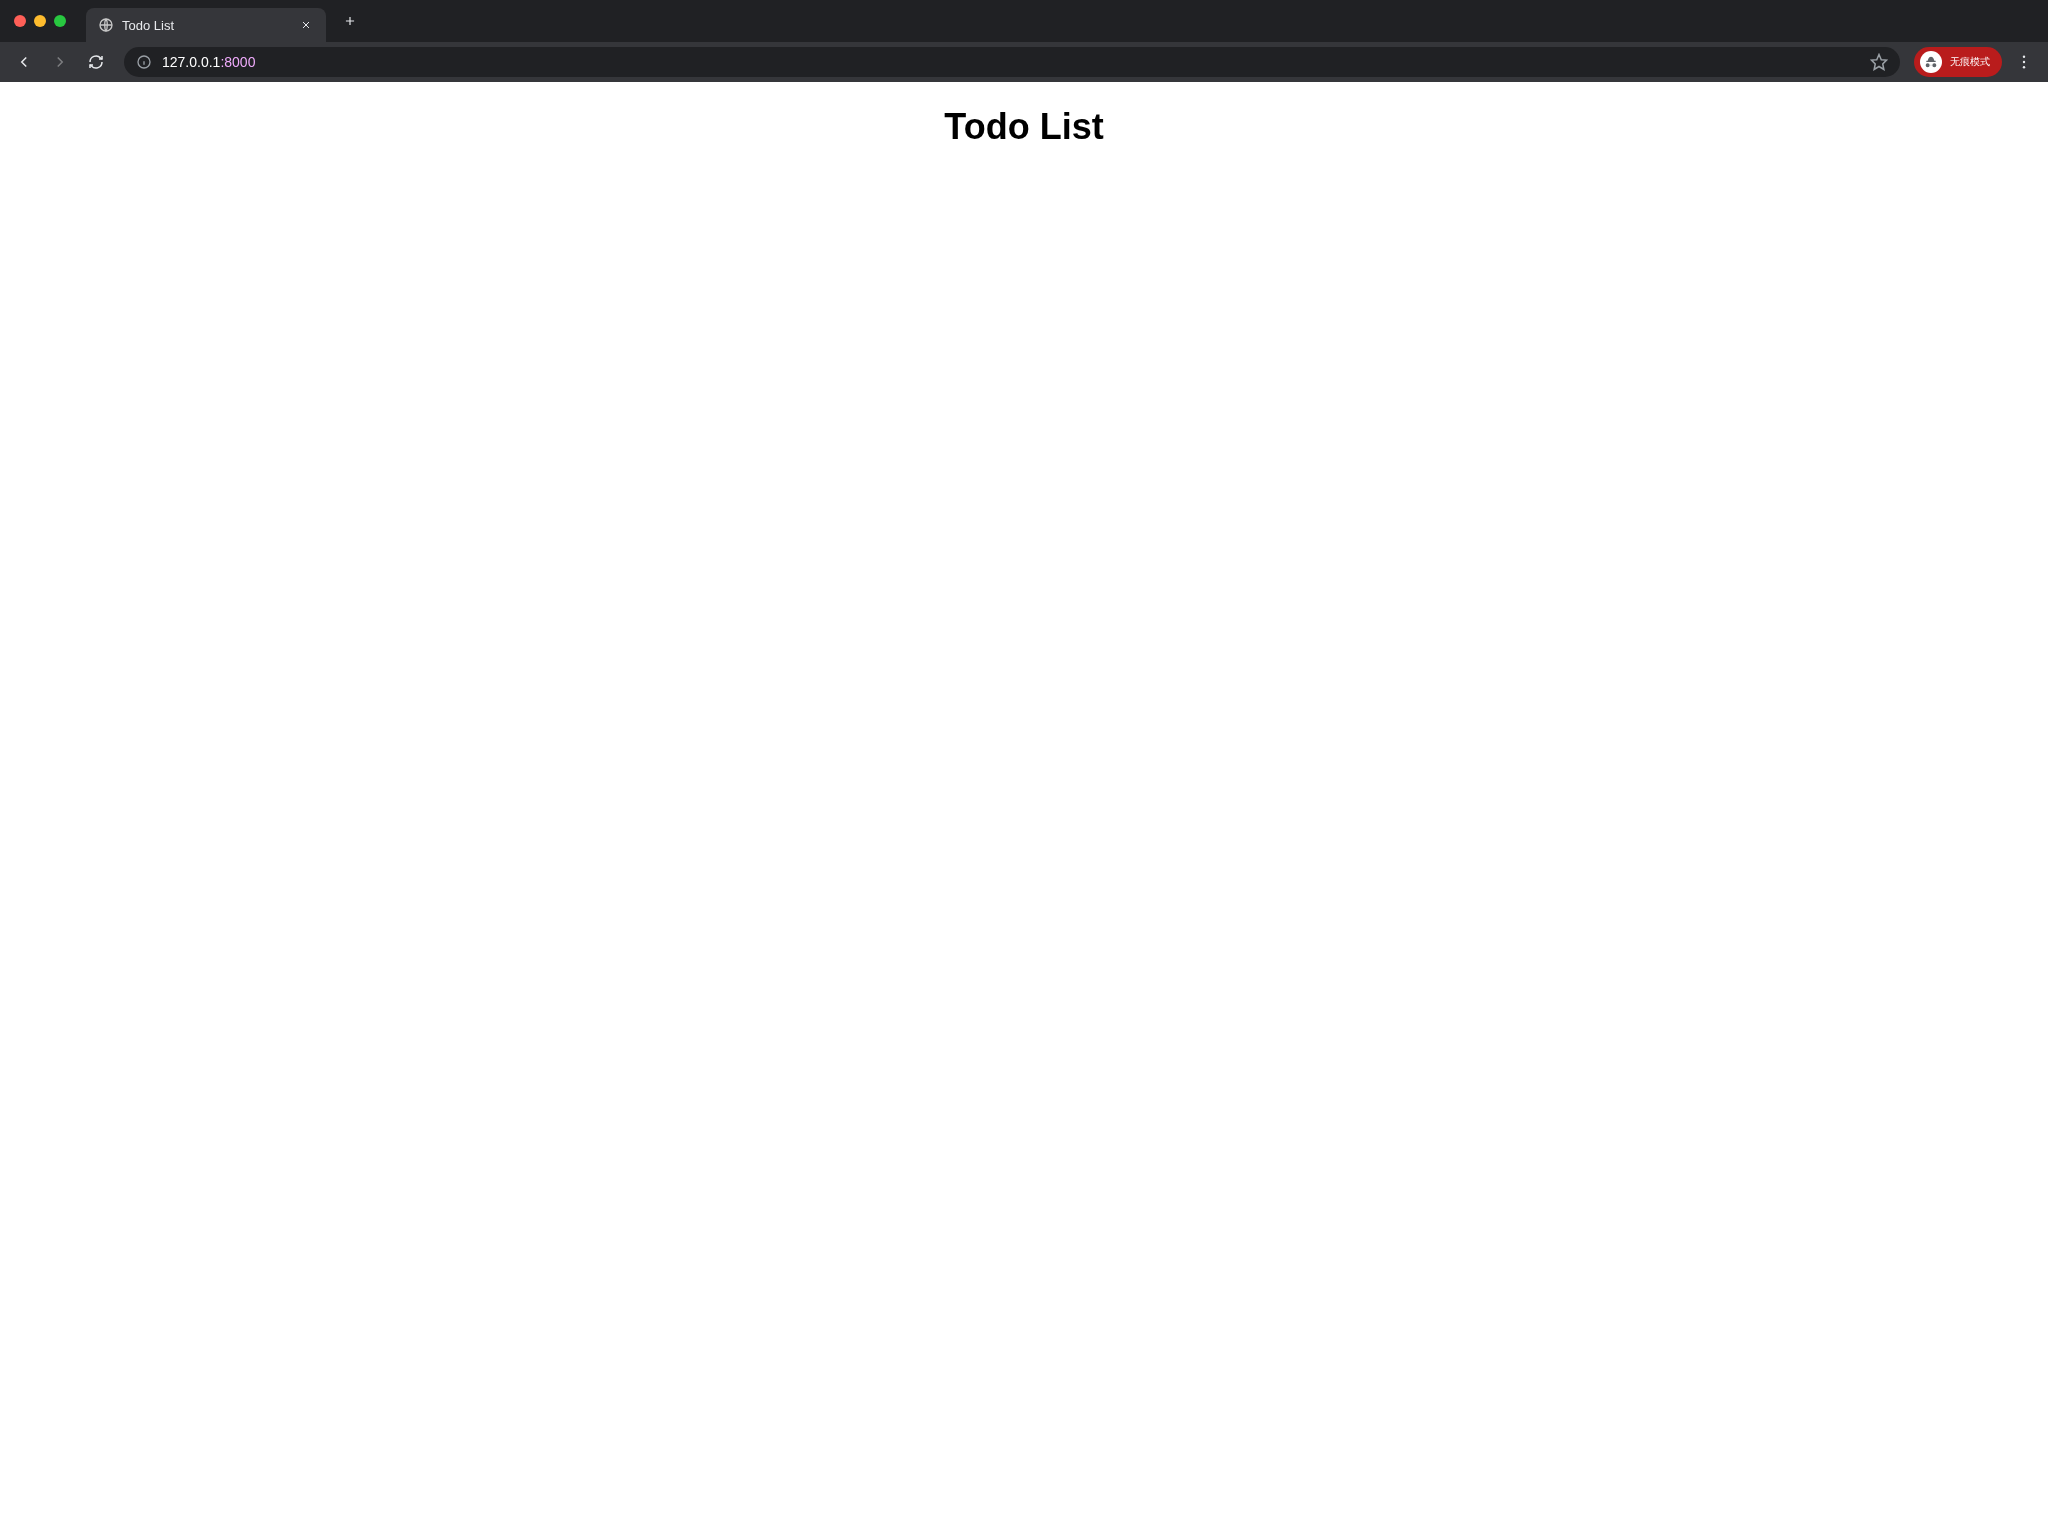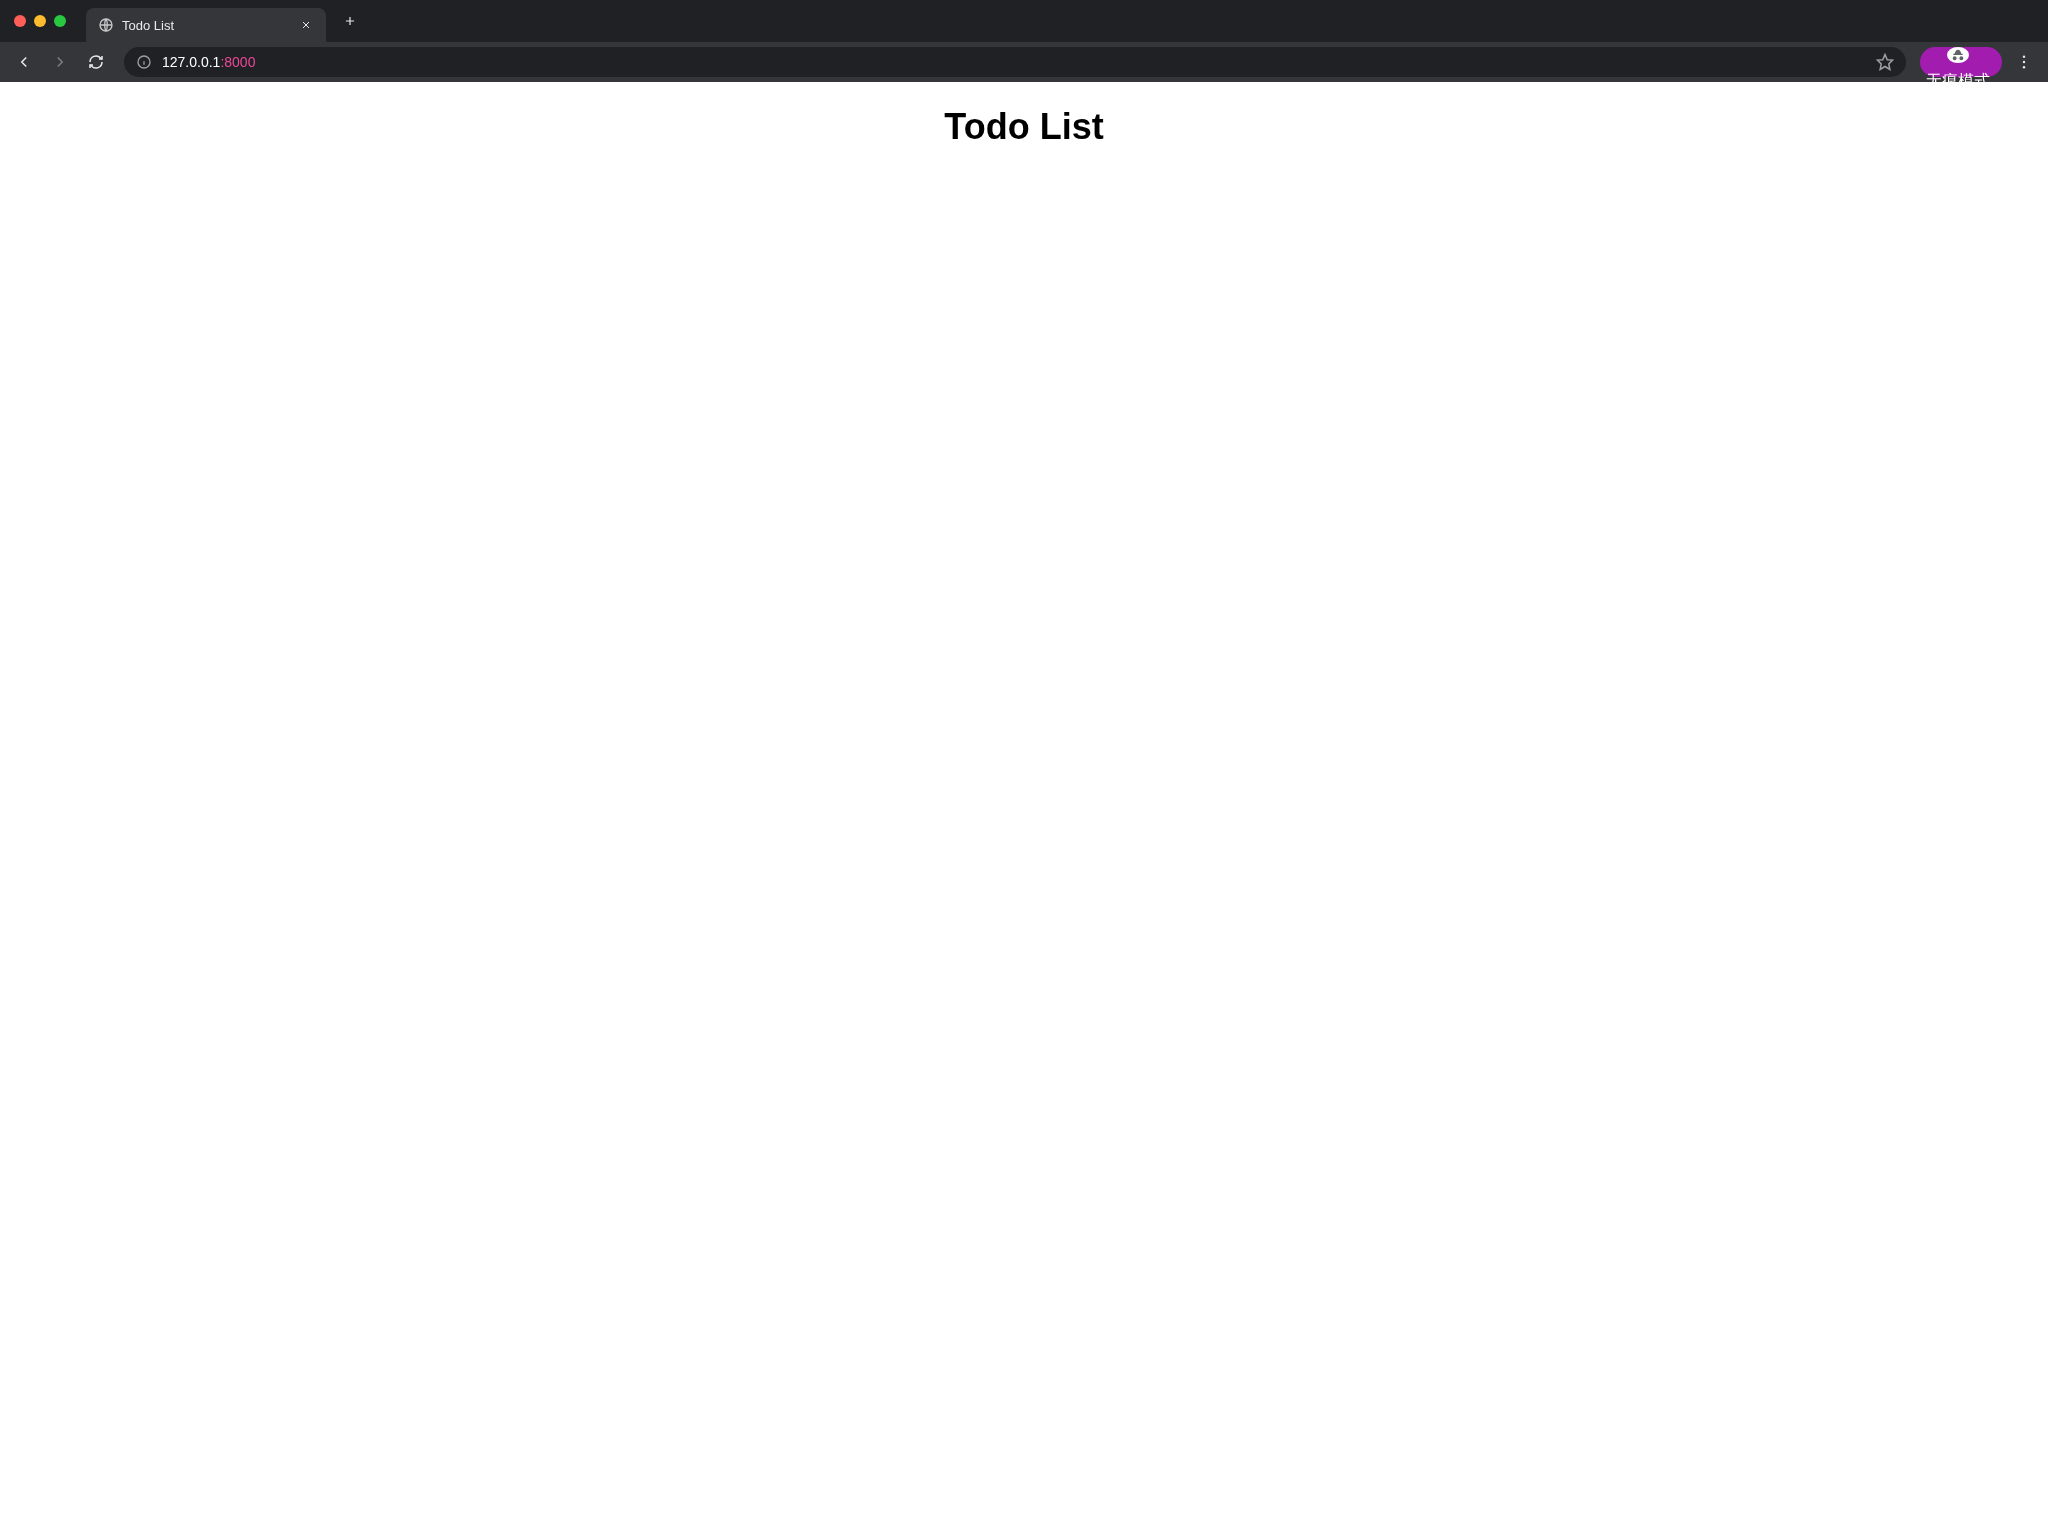--- a/index.html
+++ b/index.html
@@ -130,41 +130,40 @@
       align-items: center;
       justify-content: center;
       color: #9aa0a6;
     }
     .url-text {
       flex: 1;
       white-space: nowrap;
       overflow: hidden;
     }
     .url-host { color: #fff; text-align: right; }
-    .url-port { color: #ec4899; }
+    .url-port { color: #f0abfc; }
     .star-btn {
       width: 18px;
       height: 18px;
       color: #9aa0a6;
       cursor: pointer;
       display: flex;
       align-items: center;
       justify-content: center;
     }
     .incognito-chip {
       display: flex;
       align-items: center;
       gap: 8px;
-      background: #a21caf;
+      background: #b91c1c;
       border-radius: 16px;
       height: 30px;
       padding: 0 12px 0 6px;
       color: #fff;
-      font-size: 16px;
-      flex-direction: column;
+      font-size: 10px;
     }
     .incognito-icon-wrap {
       width: 22px;
       height: 22px;
       background: #fff;
       border-radius: 50%;
       display: flex;
       align-items: center;
       justify-content: center;
     }

